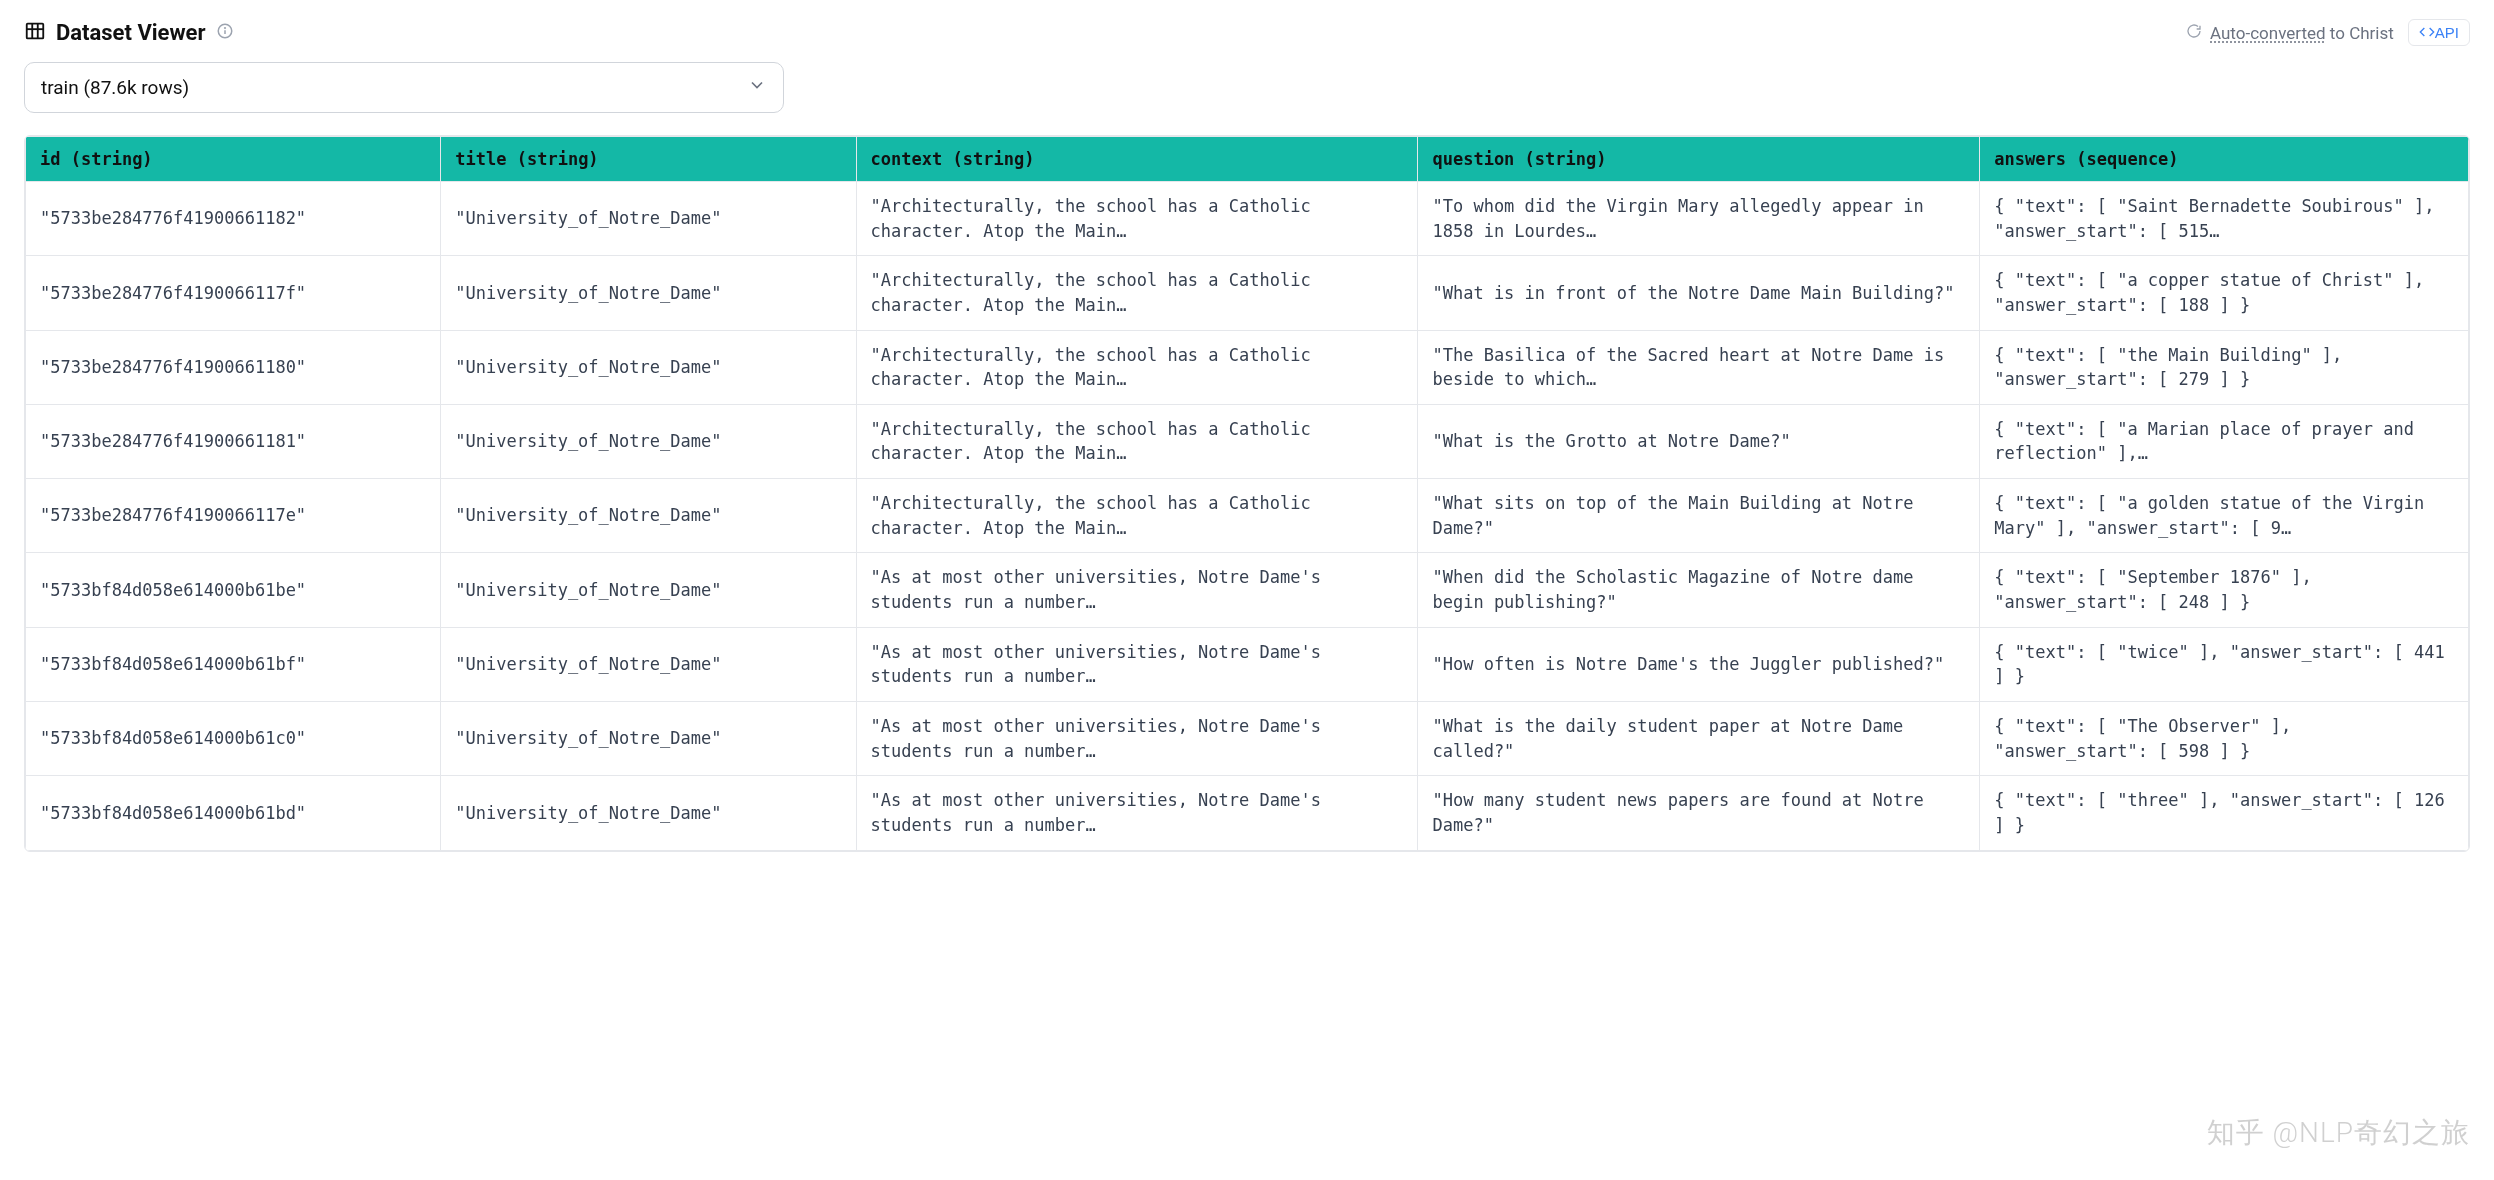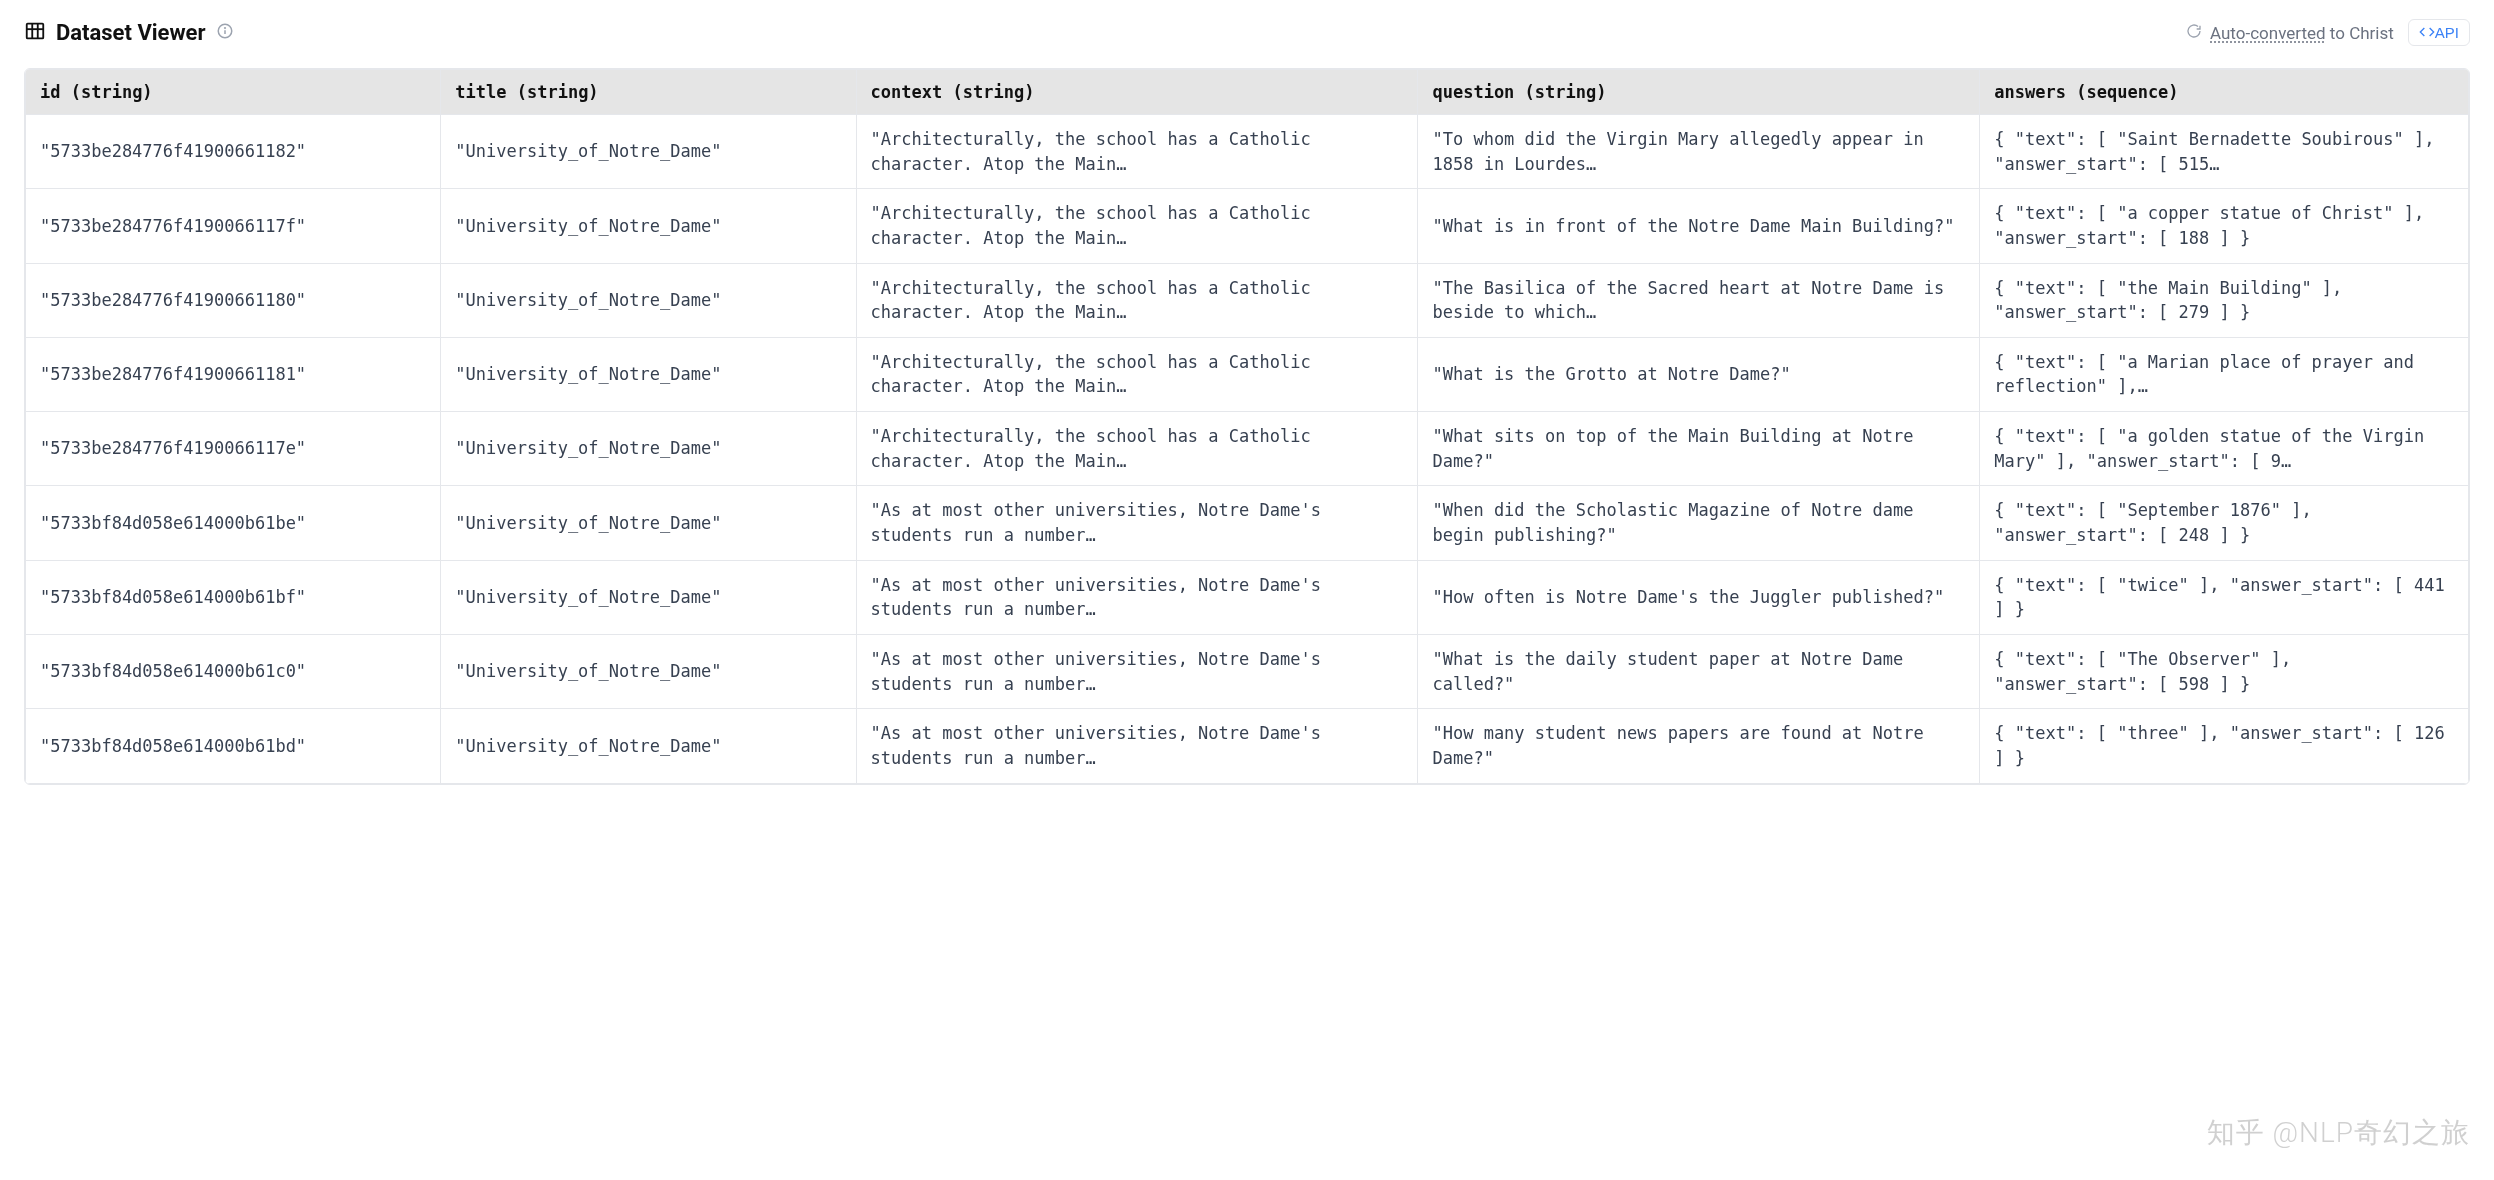--- a/index.html
+++ b/index.html
@@ -92,21 +92,21 @@
     border-collapse: collapse;
     table-layout: fixed;
   }
   th, td {
     border: 1px solid #e5e7eb;
     padding: 12px 14px;
     text-align: left;
     vertical-align: middle;
   }
   th {
-    background: #e5e5e5;
+    background: #14b8a6;
     font-size: 17px;
     font-family: ui-monospace, SFMono-Regular, Menlo, Consolas, monospace;
     font-weight: 700;
   }
   th .col-type {
     font-weight: 700;
   }
   td {
     font-family: ui-monospace, SFMono-Regular, Menlo, Consolas, monospace;
     font-size: 17px;
@@ -174,20 +174,28 @@
       <button class="api-btn">
         <svg class="code-ic" viewBox="0 0 24 24" fill="none" stroke="currentColor" stroke-width="2">
           <polyline points="16 18 22 12 16 6"></polyline>
           <polyline points="8 6 2 12 8 18"></polyline>
         </svg>
         <span>API</span>
       </button>
     </div>
   </div>
 
+  <div class="split-select">
+    <span>train (87.6k rows)</span>
+    <span>
+      <svg class="chev" viewBox="0 0 24 24" fill="none" stroke="currentColor" stroke-width="2">
+        <polyline points="6 9 12 15 18 9"></polyline>
+      </svg>
+    </span>
+  </div>
 
   <div class="table-wrap">
     <table>
       <colgroup>
         <col class="c-id">
           <col class="c-title">
           <col class="c-context">
           <col class="c-question">
           <col class="c-answers">
       </colgroup>

